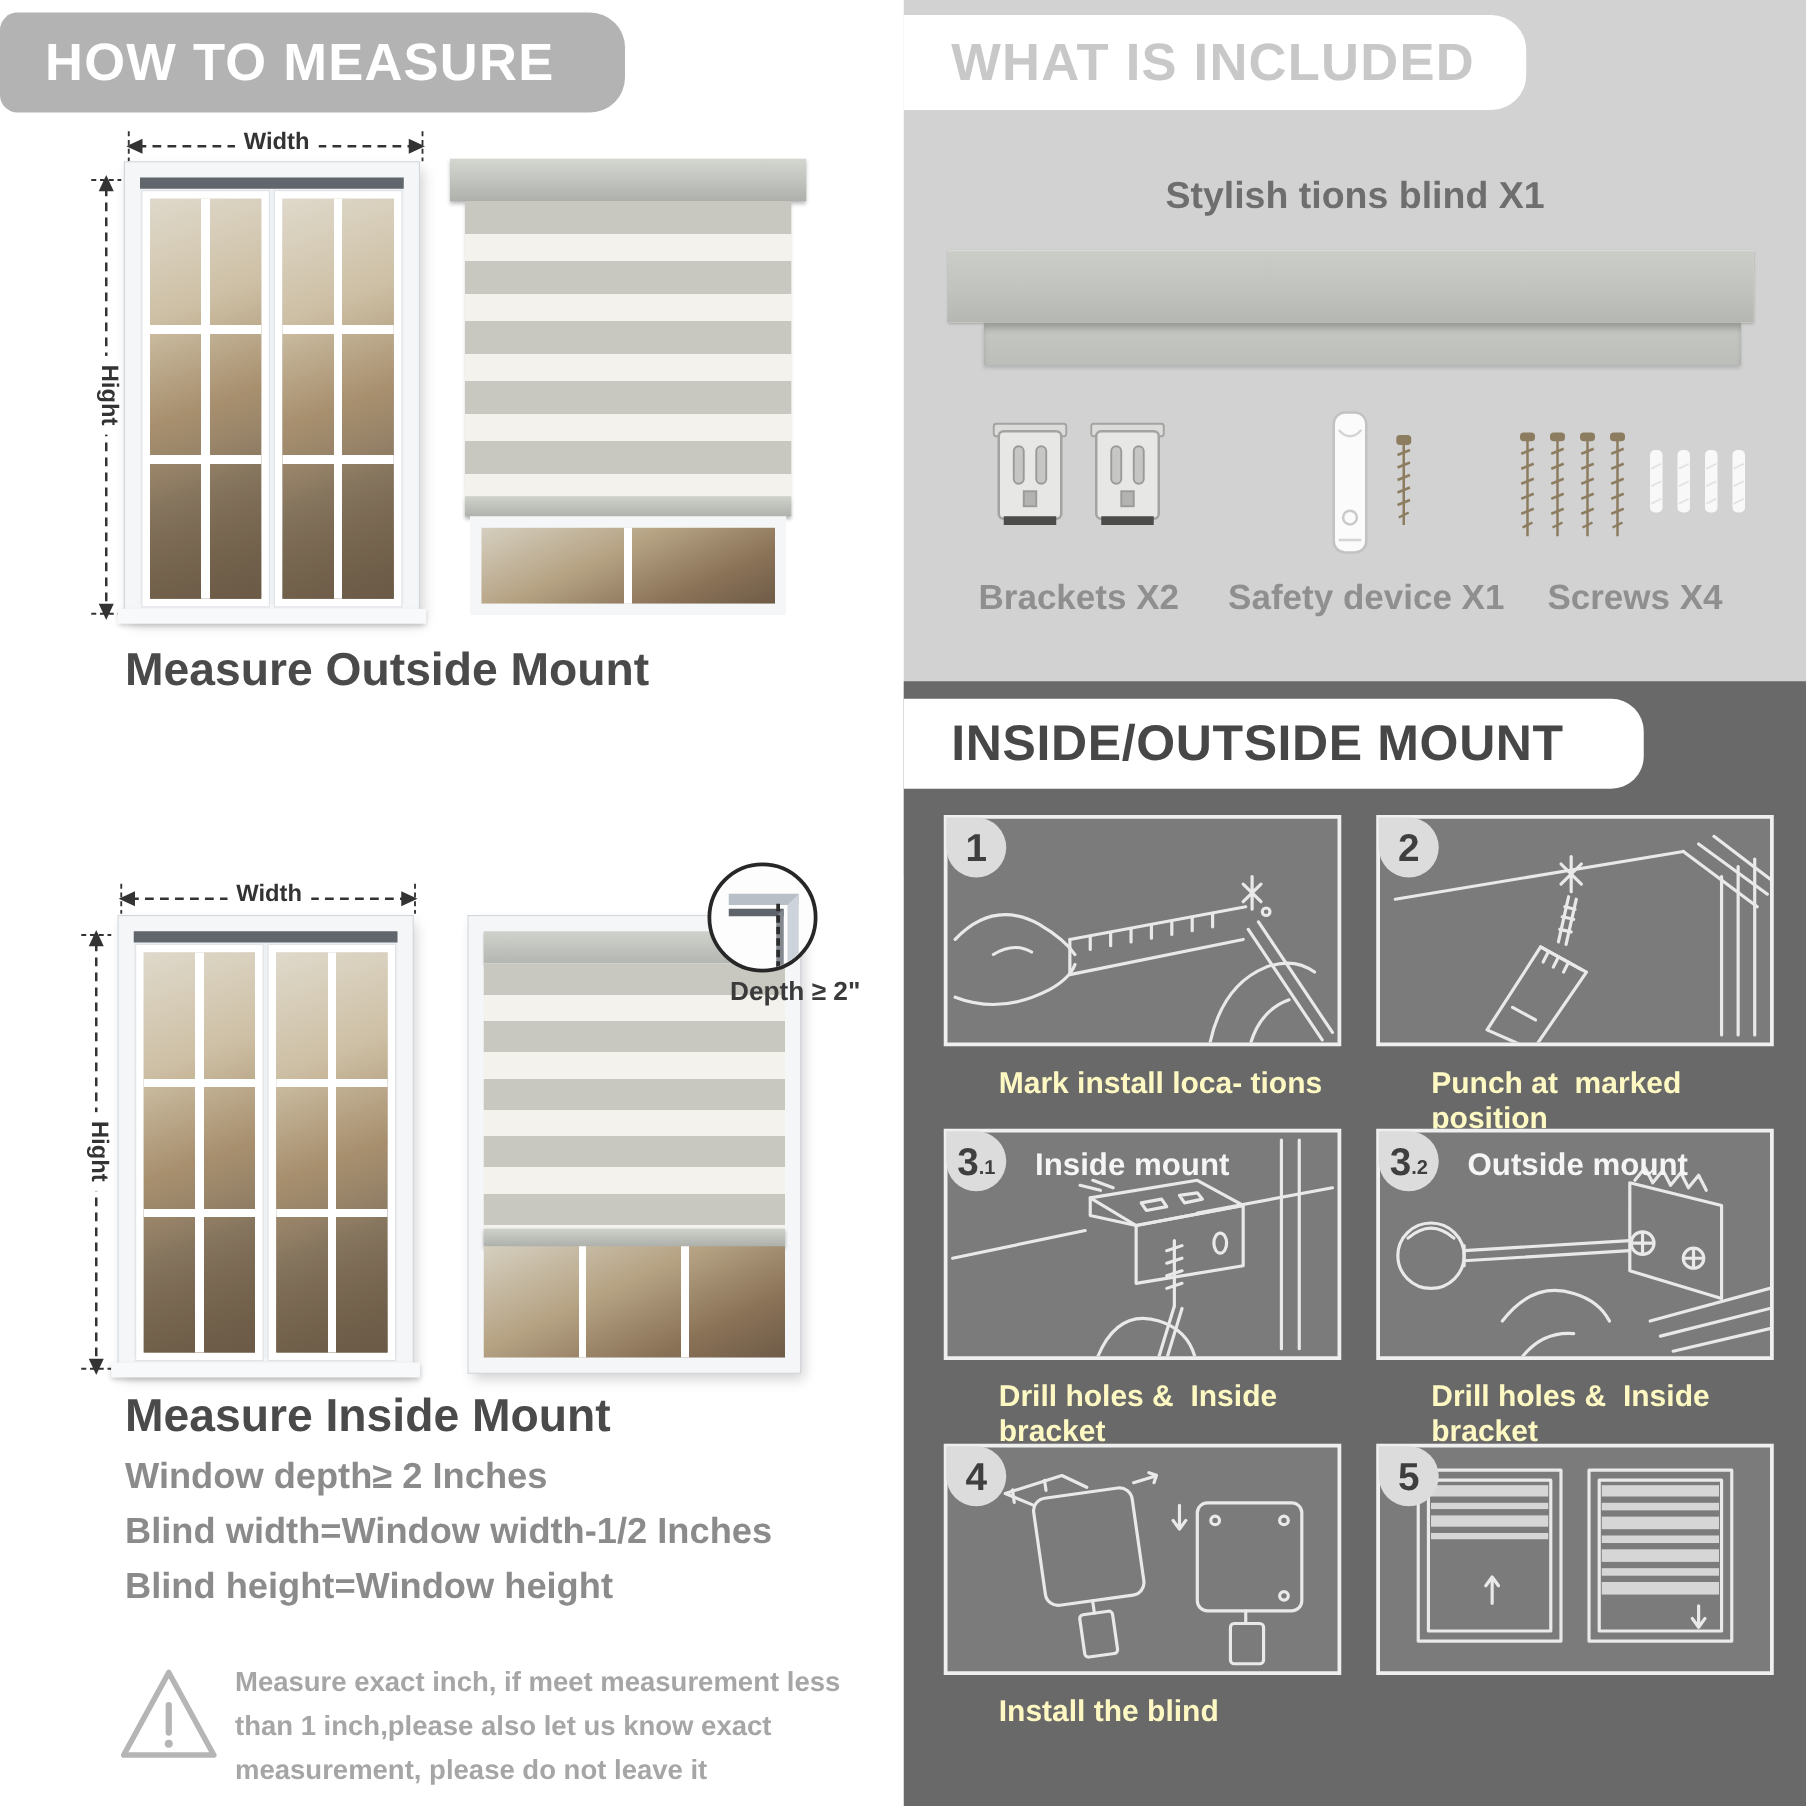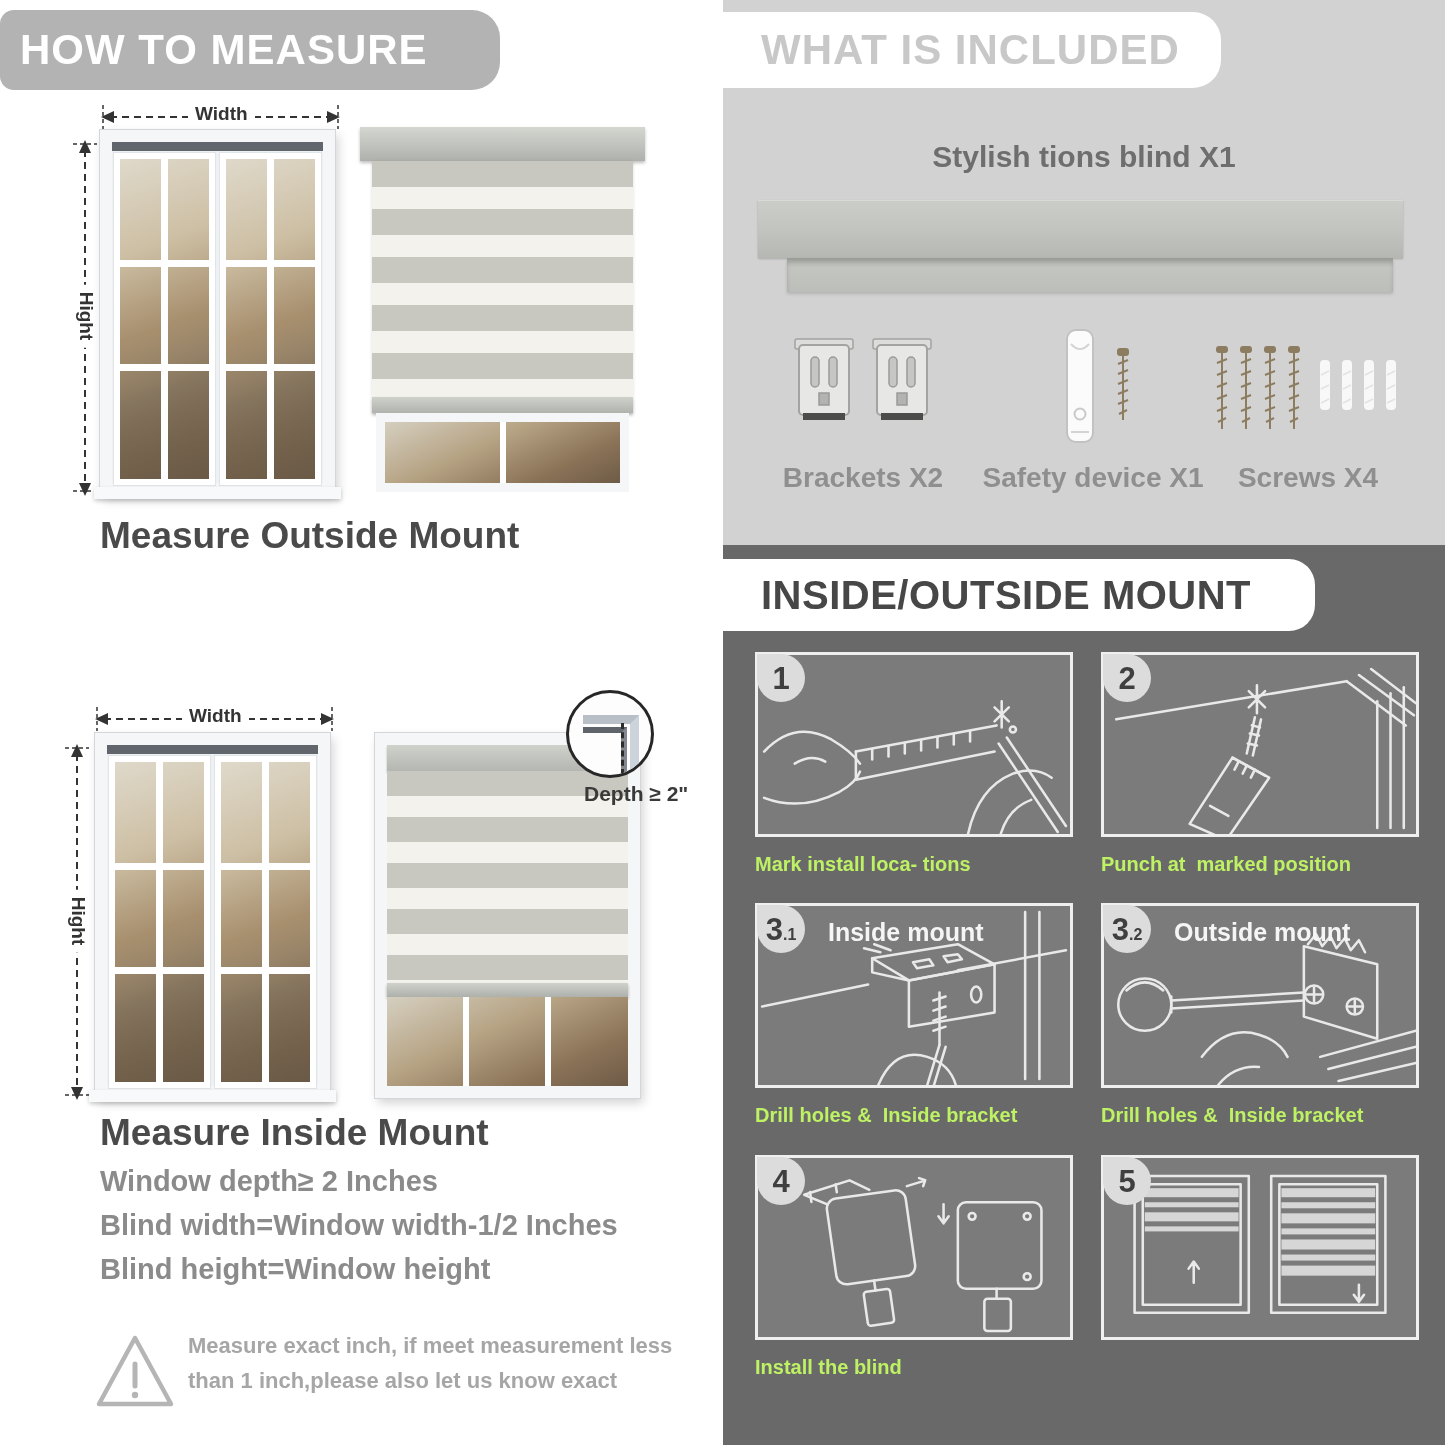--- a/index.html
+++ b/index.html
@@ -2,21 +2,21 @@
 <html><head>
 <meta charset="utf-8">
 <style>
   html,body{margin:0;padding:0;background:#fff;}
   .canvas{position:relative;width:1445px;height:1445px;overflow:hidden;background:#fff;
           font-family:"Liberation Sans",sans-serif;}
 
   
   .left-col{position:absolute;left:0;top:0;width:723px;height:1445px;background:#fff;}
   .header-pill{position:absolute;left:0;top:10px;width:500px;height:80px;background:#b3b3b3;
-    border-radius:14px 28px 28px 14px;display:flex;align-items:center;padding-left:20px;box-sizing:border-box;}
+    border-radius:14px 28px 28px 14px;display:flex;align-items:center;padding-left:36px;box-sizing:border-box;}
   .header-pill span{color:#fff;font-size:42px;font-weight:bold;letter-spacing:1px;}
 
   .m-heading{position:absolute;left:100px;color:#4a4a4a;font-size:37px;font-weight:bold;}
   .m-line{position:absolute;left:100px;color:#8b8b8b;font-size:29px;font-weight:bold;}
 
   
   .window{position:absolute;background:#eef1f3;box-shadow:0 0 0 1px #d3d7db,3px 5px 10px rgba(0,0,0,.18);}
   .window .frame{position:absolute;inset:0;border:12px solid #f4f6f8;box-sizing:border-box;}
   .window .topbar{position:absolute;left:12px;right:12px;top:12px;height:9px;background:#61666c;}
   .window .sash{position:absolute;top:23px;bottom:10px;width:101px;background:#fff;box-shadow:0 0 0 1px #e2e5e8;}
@@ -95,21 +95,21 @@
   .pill-dark span{color:#474747;font-size:40px;font-weight:bold;letter-spacing:.5px;}
 
   .step{position:absolute;width:318px;}
   .panel{position:relative;width:318px;height:185px;background:#7b7b7b;border:3px solid #efefef;box-sizing:border-box;}
   .panel svg{position:absolute;inset:0;width:100%;height:100%;}
   .badge{position:absolute;left:-1px;top:-1px;width:48px;height:48px;background:#dcdcdc;
     border-radius:0 50% 50% 50%;display:flex;align-items:center;justify-content:center;z-index:3;}
   .badge .num{color:#3f3f3f;font-size:31px;font-weight:bold;line-height:1;}
   .badge .sub{color:#3f3f3f;font-size:16px;font-weight:bold;line-height:1;margin-top:12px;}
   .panel-title{position:absolute;left:70px;top:12px;color:#f5f5f5;font-size:25px;font-weight:bold;z-index:3;white-space:pre-wrap;}
-  .caption{margin-top:16px;color:#bef264;font-size:20px;font-weight:bold;white-space:pre-wrap;}
+  .caption{margin-top:16px;color:#fef9c3;font-size:24px;font-weight:bold;white-space:pre-wrap;margin-left:44px;}
   .ln{stroke:#e9e9e9;stroke-width:2.5;fill:none;stroke-linecap:round;stroke-linejoin:round;}
   .fillbar{fill:#d6d6d6;stroke:none;}
 </style>
 </head>
 <body>
 
 <div class="canvas">
 
   <div class="left-col">
 
@@ -214,20 +214,21 @@
     <div class="m-line" style="top:1209px;">Blind width=Window width-1/2 Inches</div>
     <div class="m-line" style="top:1253px;">Blind height=Window height</div>
 
     <svg class="arrow-svg" style="left:92px;top:1330px;" width="86" height="86" viewBox="0 0 86 86">
       <path d="M43 8 L79 74 L7 74 Z" fill="none" stroke="#b5b5b5" stroke-width="4.5" stroke-linejoin="round"></path>
       <line x1="43" y1="34" x2="43" y2="56" stroke="#b5b5b5" stroke-width="5" stroke-linecap="round"></line>
       <circle cx="43" cy="65" r="3.2" fill="#b5b5b5"></circle>
     </svg>
     <div class="warn-text" style="left:188px;top:1328px;">Measure exact inch, if meet measurement less</div>
     <div class="warn-text" style="left:188px;top:1363px;">than 1 inch,please also let us know exact</div>
+    <div class="warn-text" style="left:188px;top:1398px;">measurement, please do not leave it</div>
   </div>
 
   <div class="right-top">
     <div class="pill-light">
       <span>WHAT IS INCLUDED</span>
     </div>
 
     <div class="product-title">Stylish tions blind X1</div>
 
     <div class="cassette-img"></div>

